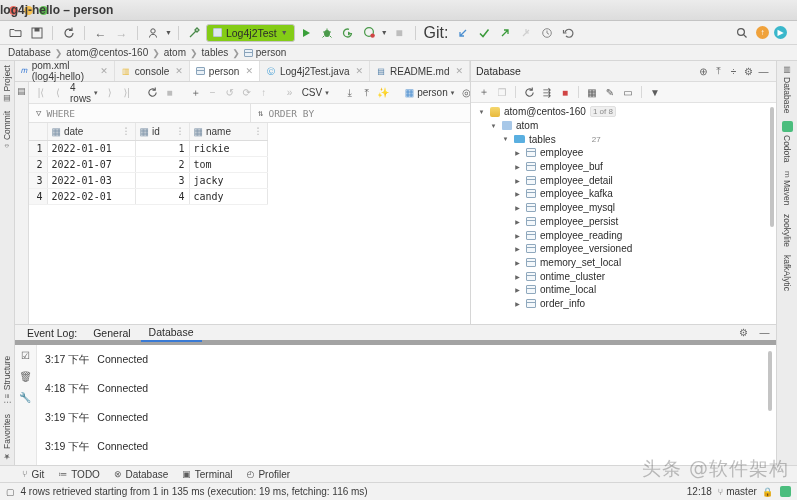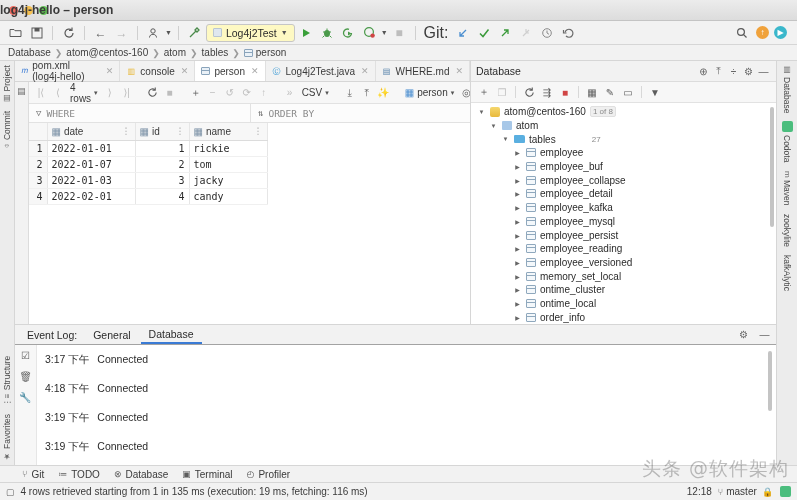--- a/index.html
+++ b/index.html
@@ -48,21 +48,21 @@
     width: 19px; height: 19px;
     display: flex; align-items: center; justify-content: center;
     color: #5a5a5a; font-size: 12px; line-height: 1;
     border-radius: 3px;
   }
   .tb-sep { width: 1px; height: 14px; background: #cfcfcf; margin: 0 4px; }
   .runcfg {
     display: flex; align-items: center; gap: 4px;
     height: 18px; padding: 0 6px;
     border: 1px solid #c6c6c6; border-radius: 3px;
-    background: #fef9c3; font-size: 10.5px; color: #2b2b2b;
+    background: #84cc16; font-size: 10.5px; color: #2b2b2b;
   }
   .runcfg .sq { width: 9px; height: 9px; background: #dfe7ef; border:1px solid #b9c6d3; border-radius:1px;}
   .caret { font-size: 7px; color: #555; }
   .git-label { font-size: 16px; color: #3c3c3c; margin: 0 3px 0 2px; }
   .toolbar-spacer { flex: 1; }
   .tb-right { display: flex; align-items: center; gap: 5px; padding-right: 4px; }
   .circ { width: 13px; height: 13px; border-radius: 50%; display:flex;align-items:center;justify-content:center;font-size:8px;color:#fff;}
   .circ.orange { background: #f0a23b; }
   .circ.teal { background: #3ab7cb; }
 
@@ -219,21 +219,21 @@
   }
 
   
   .bottom {
     height: 141px; min-height:141px;
     display:flex; flex-direction:column;
     border-top:1px solid #d6d6d6; background:#fff;
   }
   .bt-tabs {
     height:20px;min-height:20px;display:flex;align-items:center;
-    background:#f2f2f2;border-bottom:1px solid #a3a3a3;padding-left:6px;gap:2px;
+    background:#f2f2f2;border-bottom:5px solid #a3a3a3;padding-left:6px;gap:2px;
   }
   .bt-lbl { font-size:10.5px;color:#2b2b2b;padding:0 6px;}
   .bt-tab {
     font-size:10.5px;color:#2b2b2b;padding:0 8px;height:19px;
     display:flex;align-items:center;
   }
   .bt-tab.active { border-bottom:2px solid #3a7bd5; }
   .bt-spacer { flex:1; }
   .bt-ic { width:15px;height:15px;display:flex;align-items:center;justify-content:center;font-size:10px;color:#666;margin-right:4px;}
   .bt-body { flex:1; display:flex; min-height:0; }
@@ -463,21 +463,21 @@
               <span>person</span>
               <span class="x">✕</span>
             </div>
             <div class="ed-tab">
               <span class="ed-ic" style="color:#3a9ad5">Ⓒ</span>
               <span>Log4j2Test.java</span>
               <span class="x">✕</span>
             </div>
             <div class="ed-tab">
               <span class="ed-ic" style="color:#4a7aa5">▤</span>
-              <span>WHERE.md</span>
+              <span>README.md</span>
               <span class="x">✕</span>
             </div>
           </div>
 
           <div class="grid-wrap">
             <div class="grid-left-strip">
               <div class="gls-icon">▤</div>
               <div class="gls-vtab"></div>
             </div>
             <div class="grid-main">
@@ -658,25 +658,20 @@
               <span>employee</span>
             </div>
             <div class="tr" style="padding-left:42px">
               <span class="arrow">▶</span>
               <span class="ic-table"></span>
               <span>employee_buf</span>
             </div>
             <div class="tr" style="padding-left:42px">
               <span class="arrow">▶</span>
               <span class="ic-table"></span>
-              <span>employee_collapse</span>
-            </div>
-            <div class="tr" style="padding-left:42px">
-              <span class="arrow">▶</span>
-              <span class="ic-table"></span>
               <span>employee_detail</span>
             </div>
             <div class="tr" style="padding-left:42px">
               <span class="arrow">▶</span>
               <span class="ic-table"></span>
               <span>employee_kafka</span>
             </div>
             <div class="tr" style="padding-left:42px">
               <span class="arrow">▶</span>
               <span class="ic-table"></span>

